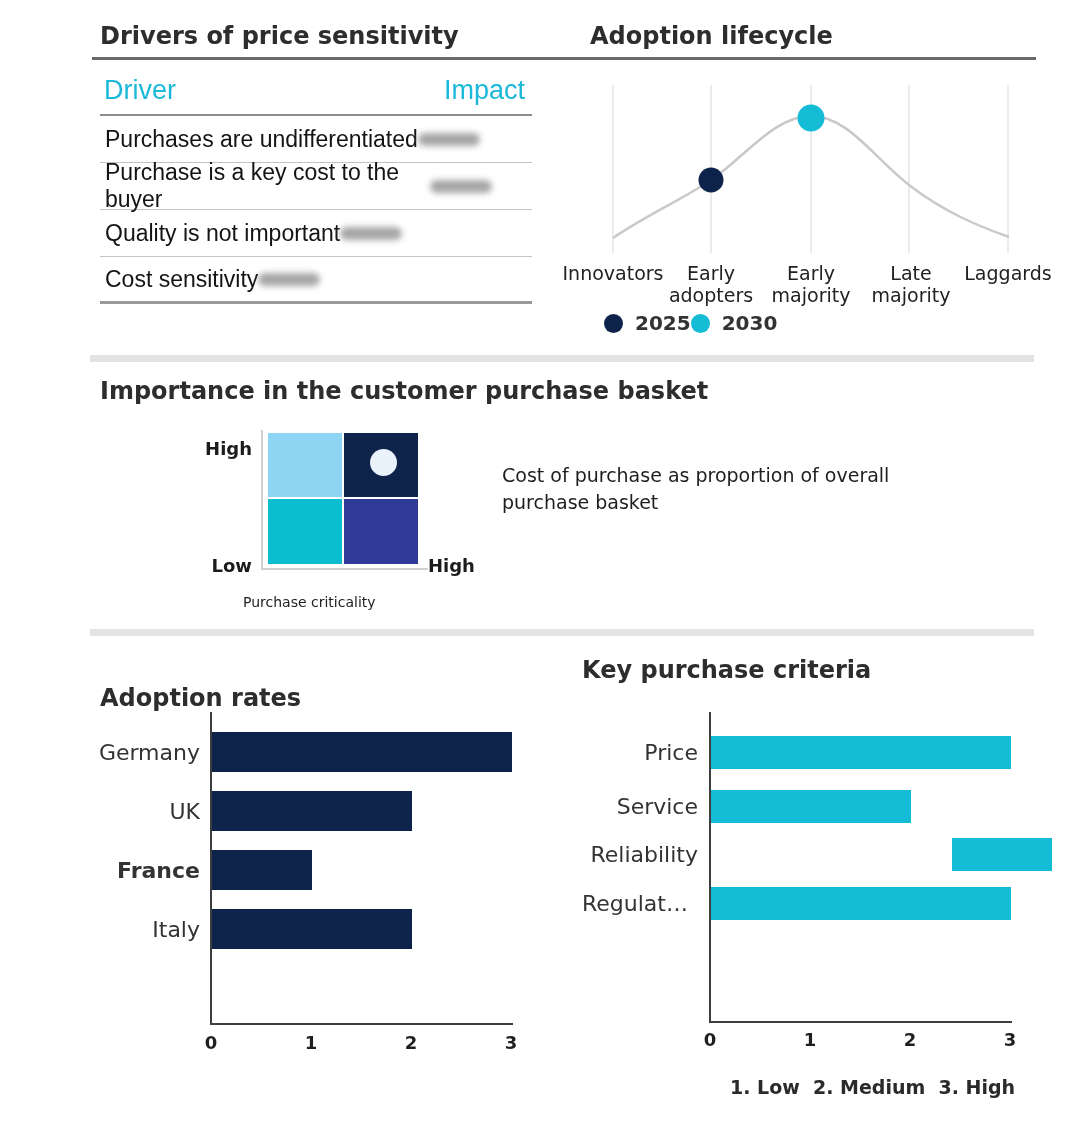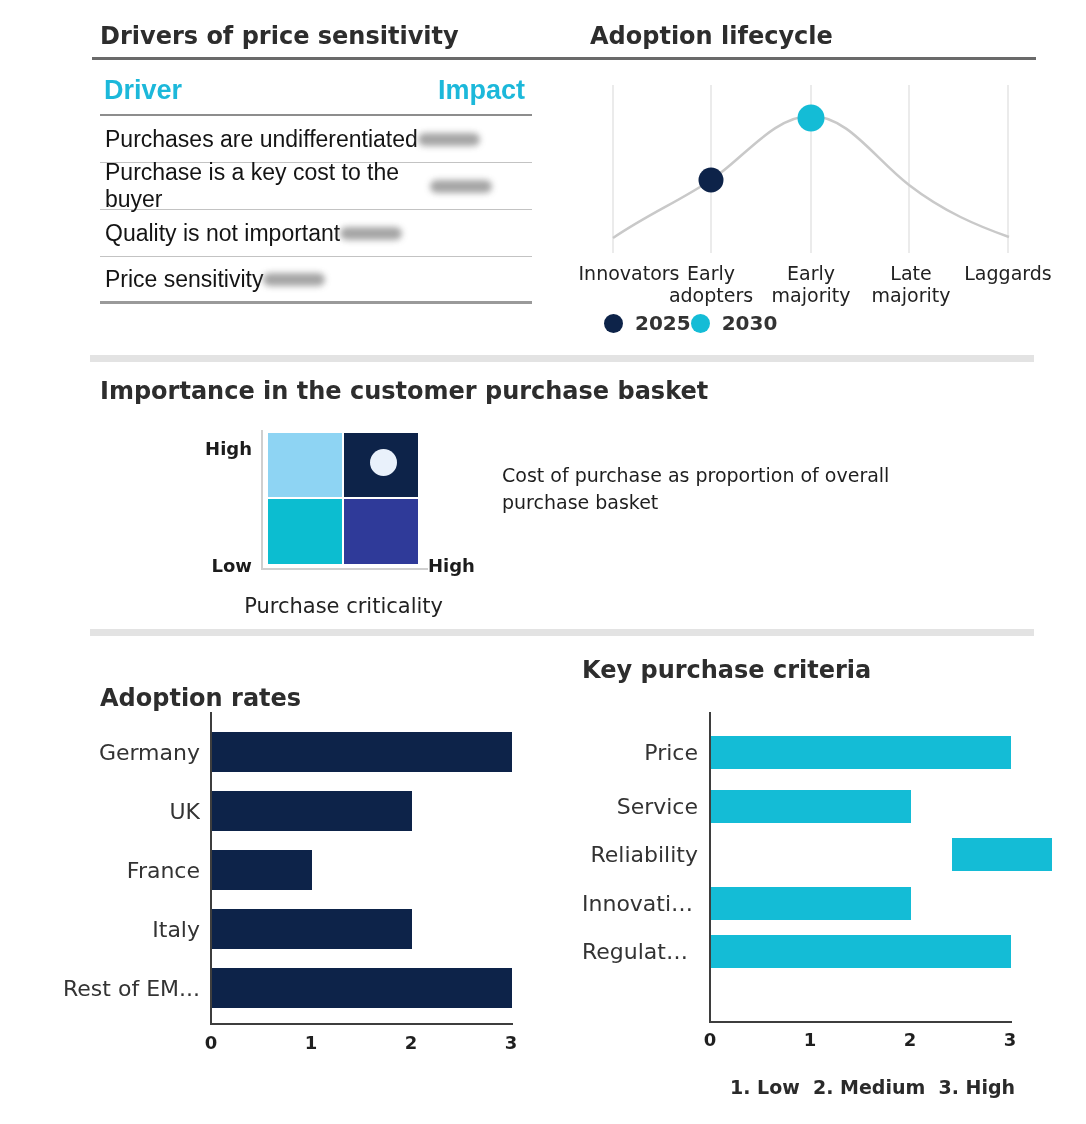--- a/index.html
+++ b/index.html
@@ -8,21 +8,21 @@
           font-family:"DejaVu Sans","Liberation Sans",sans-serif;color:#222;overflow:hidden}
 
   .sec-title{position:absolute;font-size:24px;font-weight:bold;color:#2d2d2d;white-space:nowrap}
   .rule{position:absolute;left:92px;width:944px;height:3px;background:#6a6a6a}
   .divider{position:absolute;left:90px;width:944px;height:7px;background:#e3e3e3}
 
   
   .ps-table{position:absolute;left:100px;top:70px;width:432px;font-family:"Liberation Sans",sans-serif}
   .ps-head{display:flex;justify-content:space-between;align-items:flex-end;height:46px;
            padding:0 7px 8px 4px;border-bottom:2px solid #8d8d8d;
-           font-weight:bold;font-size:27px;color:#1cb8da}
+           font-weight:normal;font-size:27px;color:#1cb8da}
   .ps-row{display:flex;justify-content:flex-start;align-items:center;height:47px;
           border-bottom:1px solid #c3c3c3;font-size:23px;color:#141414;padding-left:5px}
   .ps-row:last-child{border-bottom:3px solid #9a9a9a}
   .blur-blob{flex:0 0 62px;height:13px;margin-right:40px;background:#8f8f8f;border-radius:7px;
              filter:blur(3px);opacity:.8}
 
   
   .lc-svg{position:absolute;left:612px;top:85px;overflow:visible}
   .lc-labels{position:absolute;left:612px;top:262px;width:430px;height:48px}
   .stage-label{position:absolute;transform:translateX(-50%);text-align:center;
@@ -34,21 +34,21 @@
   
   .mx-axis-v{position:absolute;left:261px;top:430px;width:2px;height:140px;background:#cfcfcf}
   .mx-axis-h{position:absolute;left:261px;top:568px;width:167px;height:2px;background:#cfcfcf}
   .mx-grid{position:absolute;left:268px;top:433px;width:150px;height:131px;display:grid;
            grid-template-columns:74px 74px;grid-template-rows:64px 65px;gap:2px}
   .mx-marker{position:absolute;left:102px;top:16px;width:27px;height:27px;border-radius:50%;background:#e9f1fb}
   .mx-lab{position:absolute;font-weight:bold;font-size:18px;color:#1c1c1c}
   .lab-high-y{left:178px;top:438px;width:74px;text-align:right}
   .lab-low-y{left:178px;top:555px;width:74px;text-align:right}
   .lab-high-x{left:428px;top:555px}
-  .mx-xlabel{position:absolute;left:243px;top:594px;width:200px;text-align:right;font-size:21px;color:#222}
+  .mx-xlabel{position:absolute;left:243px;top:594px;width:200px;text-align:left;font-size:14px;color:#222}
   .mx-desc{position:absolute;left:502px;top:462px;width:405px;font-size:19px;line-height:27px;color:#1e1e1e}
 
   
   .bar-chart{position:absolute;top:712px;width:470px;height:345px}
   #chart-adoption{left:60px}
   #chart-criteria{left:582px}
   .rows{position:relative;display:flex;flex-direction:column;z-index:2}
   .bar-row{display:flex;align-items:center}
   .bar-label{text-align:right;font-size:22px;color:#333;white-space:nowrap;overflow:hidden;text-overflow:ellipsis}
   .bar{flex:0 0 auto}
@@ -84,40 +84,40 @@
         </div>
         <div class="ps-row">
           <span>Purchase is a key cost to the buyer</span>
           <span class="blur-blob"></span>
         </div>
         <div class="ps-row">
           <span>Quality is not important</span>
           <span class="blur-blob"></span>
         </div>
         <div class="ps-row">
-          <span>Price sensitivity</span>
+          <span>Cost sensitivity</span>
           <span class="blur-blob"></span>
         </div>
       </div>
   </div>
 
   <svg class="lc-svg" width="430" height="170">
     <g stroke="#e4e4e4" stroke-width="1.5">
       <line x1="1" y1="0" x2="1" y2="168"></line>
       <line x1="99" y1="0" x2="99" y2="168"></line>
       <line x1="199" y1="0" x2="199" y2="168"></line>
       <line x1="297" y1="0" x2="297" y2="168"></line>
       <line x1="396" y1="0" x2="396" y2="168"></line>
     </g>
     <path d="M 1 153 C 38 128, 66 117, 99 95 C 132 73, 162 31, 199 31 C 236 31, 262 73, 297 100 C 332 127, 366 141, 397 152" fill="none" stroke="#c9c9c9" stroke-width="2.5"></path>
     <circle cx="99" cy="95" r="12.5" fill="#0d2349"></circle>
     <circle cx="199" cy="33" r="13.5" fill="#14bcd6"></circle>
   </svg>
   <div class="lc-labels">
-      <span class="stage-label" style="left: 17px;">Innovators</span>
+      <span class="stage-label" style="left: 1px;">Innovators</span>
       <span class="stage-label" style="left: 99px;">Early<br>adopters</span>
       <span class="stage-label" style="left: 199px;">Early<br>majority</span>
       <span class="stage-label" style="left: 299px;">Late<br>majority</span>
       <span class="stage-label" style="left: 396px;">Laggards</span>
     </div>
   <div class="lc-legend">
       <div class="legend-item">
         <span class="legend-dot" style="background: rgb(13, 35, 73);"></span>
         <span>2025</span>
       </div>
@@ -156,30 +156,26 @@
     <div class="rows" style="padding-top: 20px; row-gap: 19px;">
         <div class="bar-row" style="height: 40px;">
           <span class="bar-label" style="width: 140px;">Germany</span>
           <div class="bar" style="width: 300px; height: 40px; margin-left: 12px; background: rgb(13, 35, 73);"></div>
         </div>
         <div class="bar-row" style="height: 40px;">
           <span class="bar-label" style="width: 140px;">UK</span>
           <div class="bar" style="width: 200px; height: 40px; margin-left: 12px; background: rgb(13, 35, 73);"></div>
         </div>
         <div class="bar-row" style="height: 40px;">
-          <span class="bar-label" style="width: 140px;">France</span>
+          <span class="bar-label" style="width: 140px; font-weight: bold;">France</span>
           <div class="bar" style="width: 100px; height: 40px; margin-left: 12px; background: rgb(13, 35, 73);"></div>
         </div>
         <div class="bar-row" style="height: 40px;">
           <span class="bar-label" style="width: 140px;">Italy</span>
           <div class="bar" style="width: 200px; height: 40px; margin-left: 12px; background: rgb(13, 35, 73);"></div>
-        </div>
-        <div class="bar-row" style="height: 40px;">
-          <span class="bar-label" style="width: 140px;">Rest of EM...</span>
-          <div class="bar" style="width: 300px; height: 40px; margin-left: 12px; background: rgb(13, 35, 73);"></div>
         </div>
       </div>
     <div class="ticks">
         <span style="left: 151px;">0</span>
         <span style="left: 251px;">1</span>
         <span style="left: 351px;">2</span>
         <span style="left: 451px;">3</span>
       </div>
   </div>
 
@@ -193,24 +189,20 @@
         </div>
         <div class="bar-row" style="height: 33px;">
           <span class="bar-label" style="width: 116px;">Service</span>
           <div class="bar" style="width: 200px; height: 33px; margin-left: 13px; background: rgb(20, 188, 214);"></div>
         </div>
         <div class="bar-row" style="height: 33px; justify-content: space-between;">
           <span class="bar-label" style="width: 116px;">Reliability</span>
           <div class="bar" style="width: 100px; height: 33px; margin-left: 13px; background: rgb(20, 188, 214);"></div>
         </div>
         <div class="bar-row" style="height: 33px;">
-          <span class="bar-label" style="width: 116px;">Innovation</span>
-          <div class="bar" style="width: 200px; height: 33px; margin-left: 13px; background: rgb(20, 188, 214);"></div>
-        </div>
-        <div class="bar-row" style="height: 33px;">
           <span class="bar-label" style="width: 116px;">Regulatory</span>
           <div class="bar" style="width: 300px; height: 33px; margin-left: 13px; background: rgb(20, 188, 214);"></div>
         </div>
       </div>
     <div class="ticks">
         <span style="left: 128px;">0</span>
         <span style="left: 228px;">1</span>
         <span style="left: 328px;">2</span>
         <span style="left: 428px;">3</span>
       </div>

